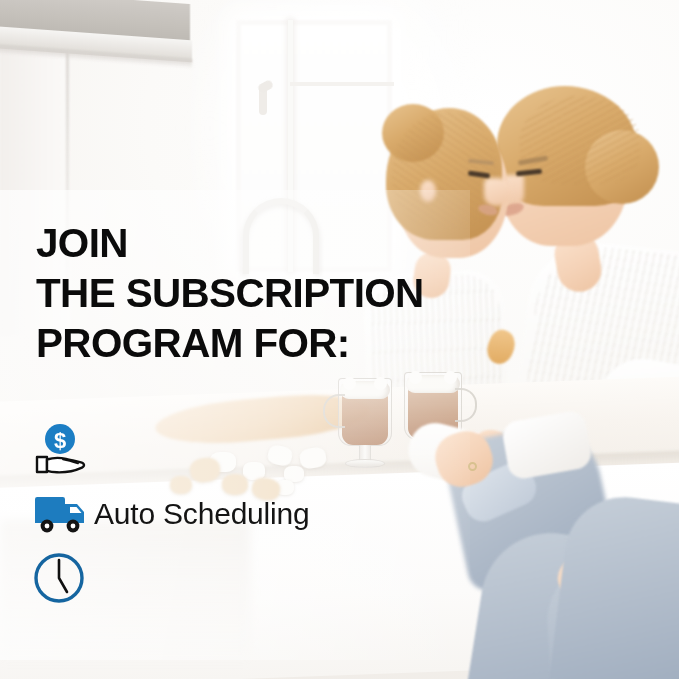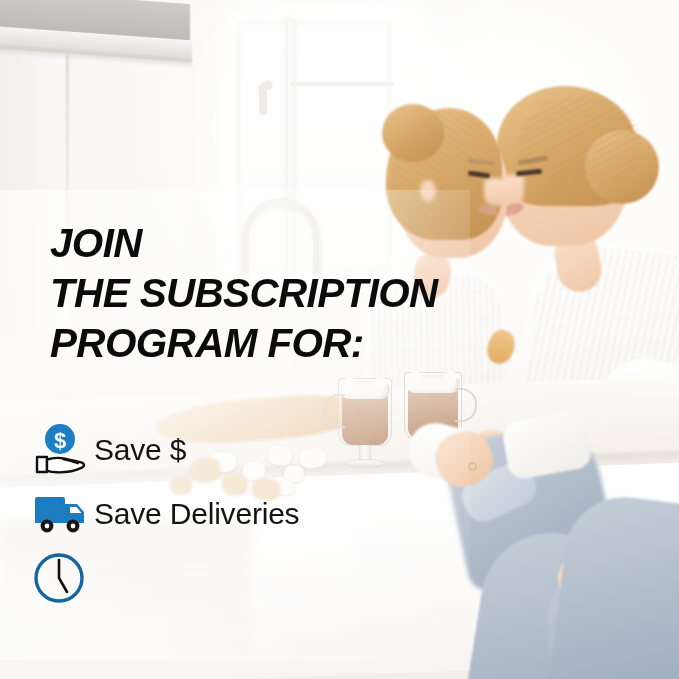--- a/index.html
+++ b/index.html
@@ -385,24 +385,23 @@
   
   .text-scrim {
     position: absolute; left: 0; top: 190px; width: 470px; height: 470px;
     background: linear-gradient(100deg, rgba(255,255,255,0.70) 0%, rgba(255,255,255,0.45) 55%, rgba(255,255,255,0) 100%);
     pointer-events: none;
   }
 
   
   .headline {
     position: absolute;
-    left: 50px;
+    left: 36px;
     top: 218px;
     z-index: 40;
-    font-style: italic;
   }
   .headline .line {
     font-family: "Liberation Sans", sans-serif;
     font-weight: bold;
     font-size: 41px;
     line-height: 50px;
     letter-spacing: -0.6px;
     color: #0b0b0b;
     white-space: nowrap;
     transform: scaleX(0.985);
@@ -564,37 +563,36 @@
 
           <path d="M5 35 L15 35 L15 50 L5 50 Z" fill="#ffffff" stroke="#101010" stroke-width="2.4" stroke-linejoin="round"></path>
           <path d="M15 37.5 C21 35.5, 28 35.5, 34 36.8
                    C39 37.8, 44 39.2, 49 40.4
                    C52.5 41.2, 53 44.2, 50 45.6
                    C43 48.8, 34 50.6, 25 50.3
                    C21 50.2, 17.5 49.6, 15 48.8 Z" fill="#ffffff" stroke="#101010" stroke-width="2.4" stroke-linejoin="round" stroke-linecap="round"></path>
           <path d="M31 37.4 C36 38.4, 41.5 40, 46 41.4" fill="none" stroke="#101010" stroke-width="1.8" stroke-linecap="round"></path>
         </svg>
       </div>
-      <div class="feature-label">Save $</div>
     </div>
 
     <div class="feature-row">
       <div class="feature-icon">
         <svg width="58" height="46" viewBox="0 0 58 46" aria-hidden="true">
           <rect x="3" y="6" width="30" height="25" rx="2.2" fill="#1d7cbf"></rect>
           <path d="M33 13 L45 13 L52 21 L52 31 L33 31 Z" fill="#1d7cbf"></path>
           <path d="M38 16 L44.5 16 L49.5 22 L38 22 Z" fill="#ffffff"></path>
           <rect x="3" y="28" width="49" height="4" fill="#1d7cbf"></rect>
           <circle cx="15" cy="35" r="6.4" fill="#141414"></circle>
           <circle cx="15" cy="35" r="2.4" fill="#ffffff"></circle>
           <circle cx="41" cy="35" r="6.4" fill="#141414"></circle>
           <circle cx="41" cy="35" r="2.4" fill="#ffffff"></circle>
         </svg>
       </div>
-      <div class="feature-label">Save Deliveries</div>
+      <div class="feature-label">Auto Scheduling</div>
     </div>
 
     <div class="feature-row">
       <div class="feature-icon">
         <svg width="58" height="54" viewBox="0 0 58 54" aria-hidden="true">
           <circle cx="27" cy="27" r="23" fill="none" stroke="#1565a0" stroke-width="3.4"></circle>
           <path d="M27 9 L27 27 L35 41" fill="none" stroke="#101010" stroke-width="2.6" stroke-linecap="round" stroke-linejoin="round"></path>
         </svg>
       </div>
     </div>

